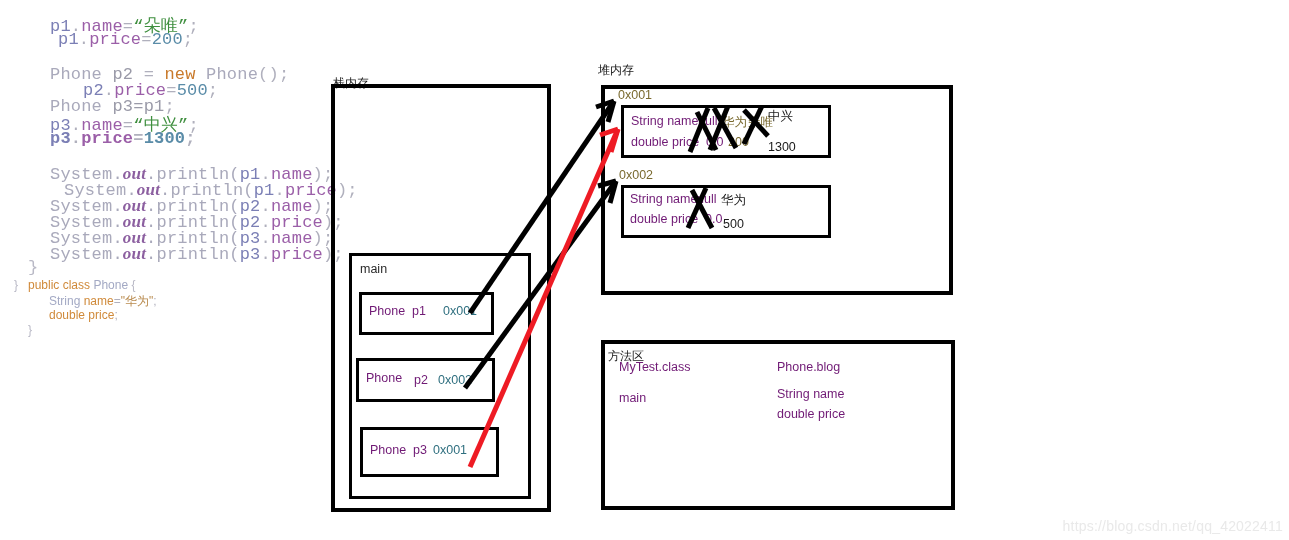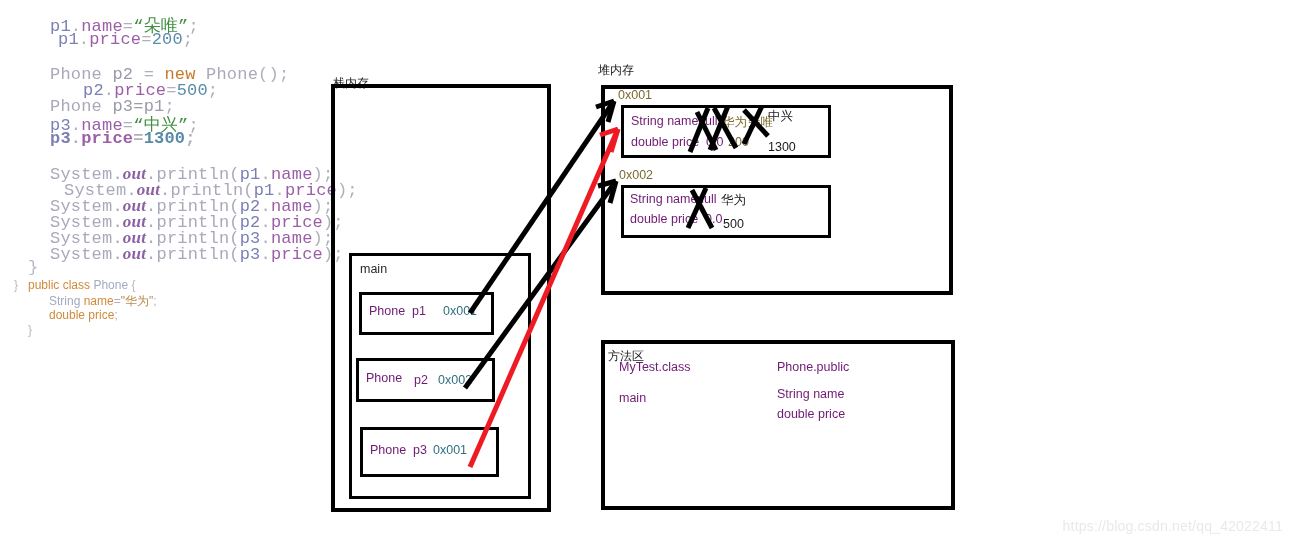--- a/index.html
+++ b/index.html
@@ -168,21 +168,21 @@
 <div class="dtext purple" style="left:697px; top:192px;">null</div>
 <div class="dtext cn dark" style="left:721px; top:192px;">华为</div>
 <div class="dtext purple" style="left:630px; top:212px;">double price</div>
 <div class="dtext purple" style="left:705px; top:212px;">0.0</div>
 <div class="dtext dark" style="left:723px; top:217px;">500</div>
 
 <div class="region-label cn" style="left:608px; top:314px;margin-top:34px;">方法区</div>
 <div class="box" id="method-outer" style="left:601px; top:340px; width:354px; height:170px;"></div>
 <div class="dtext purple" style="left:619px; top:360px;">MyTest.class</div>
 <div class="dtext purple" style="left:619px; top:391px;">main</div>
-<div class="dtext purple" style="left:777px; top:360px;">Phone.public</div>
+<div class="dtext purple" style="left:777px; top:360px;">Phone.blog</div>
 <div class="dtext purple" style="left:777px; top:387px;">String name</div>
 <div class="dtext purple" style="left:777px; top:407px;">double price</div>
 
 <svg id="arrow-layer" viewBox="0 0 1289 540">
 
   <g>
     <line x1="470" y1="313" x2="614" y2="101" stroke="#000000" stroke-width="5"></line>
     <line x1="614" y1="101" x2="596" y2="107" stroke="#000000" stroke-width="5"></line>
     <line x1="614" y1="101" x2="608" y2="122" stroke="#000000" stroke-width="5"></line>
   </g>

